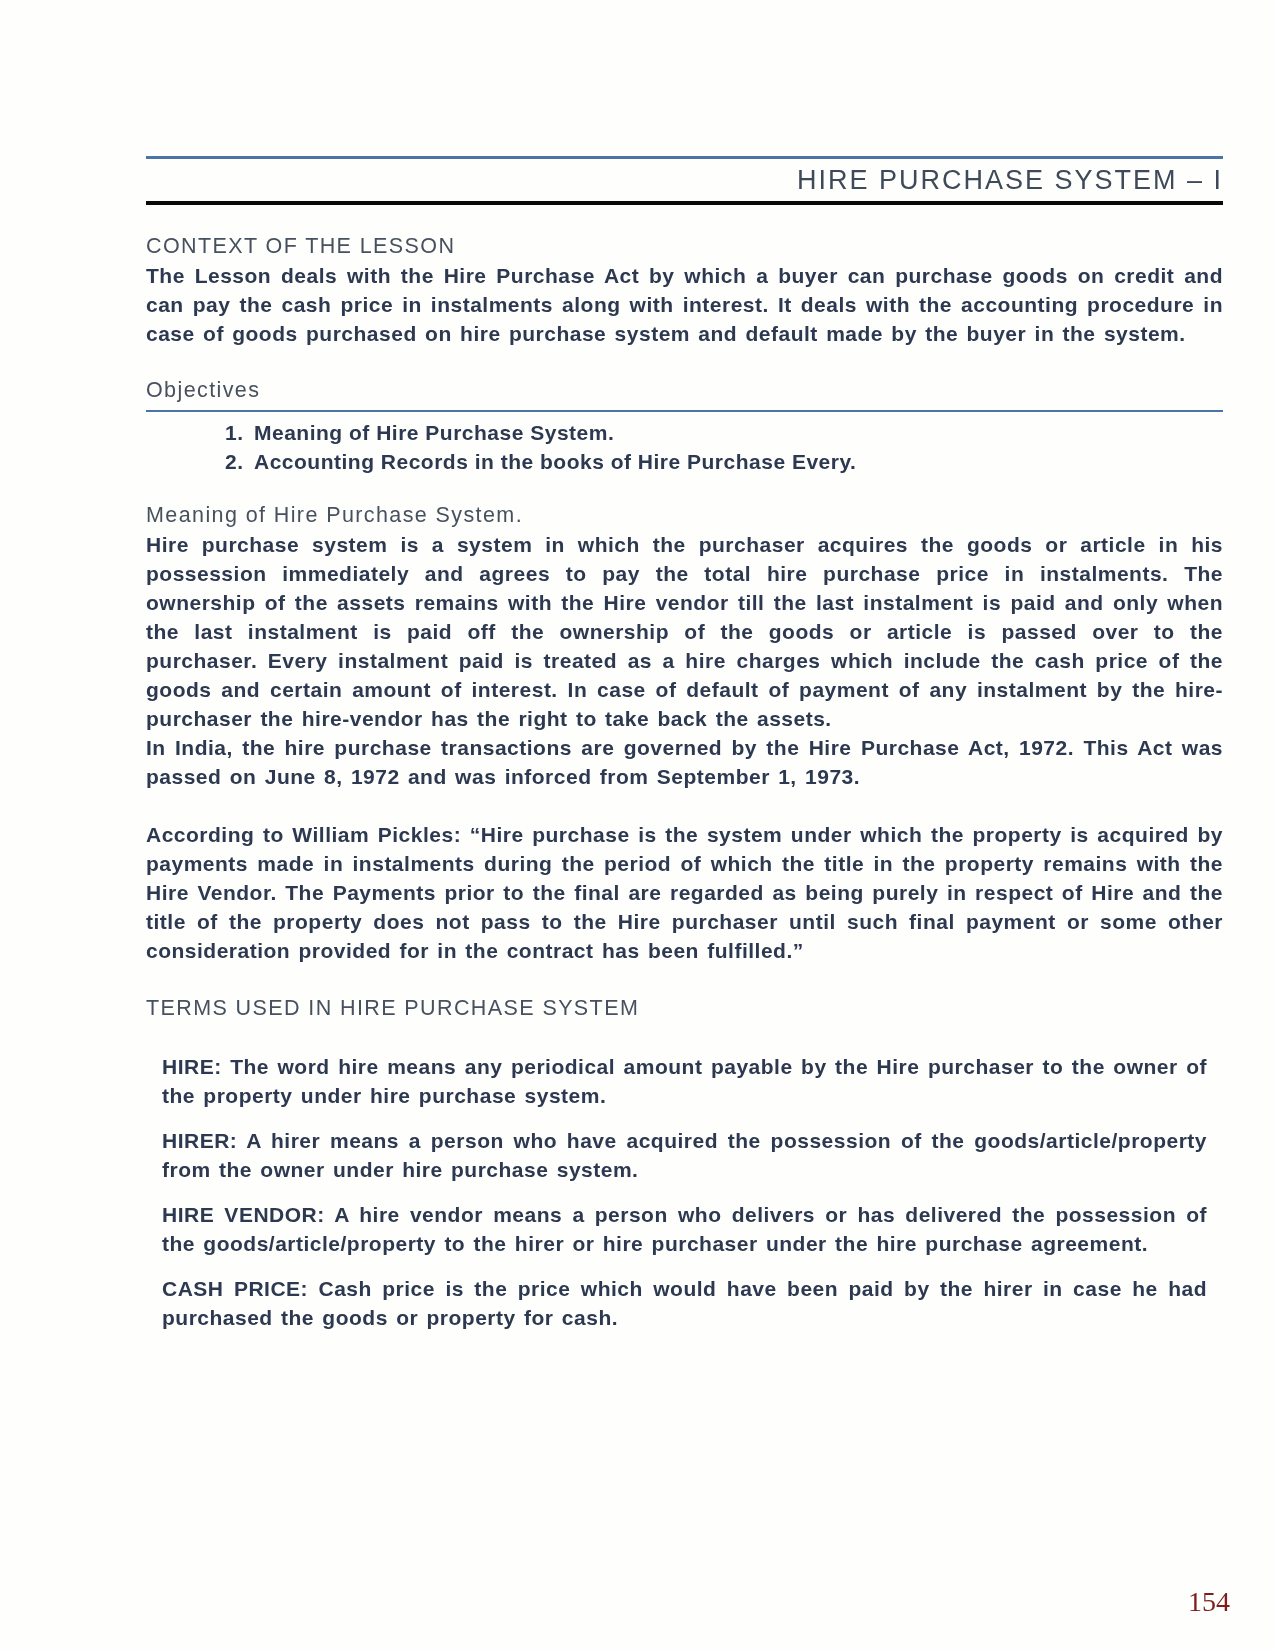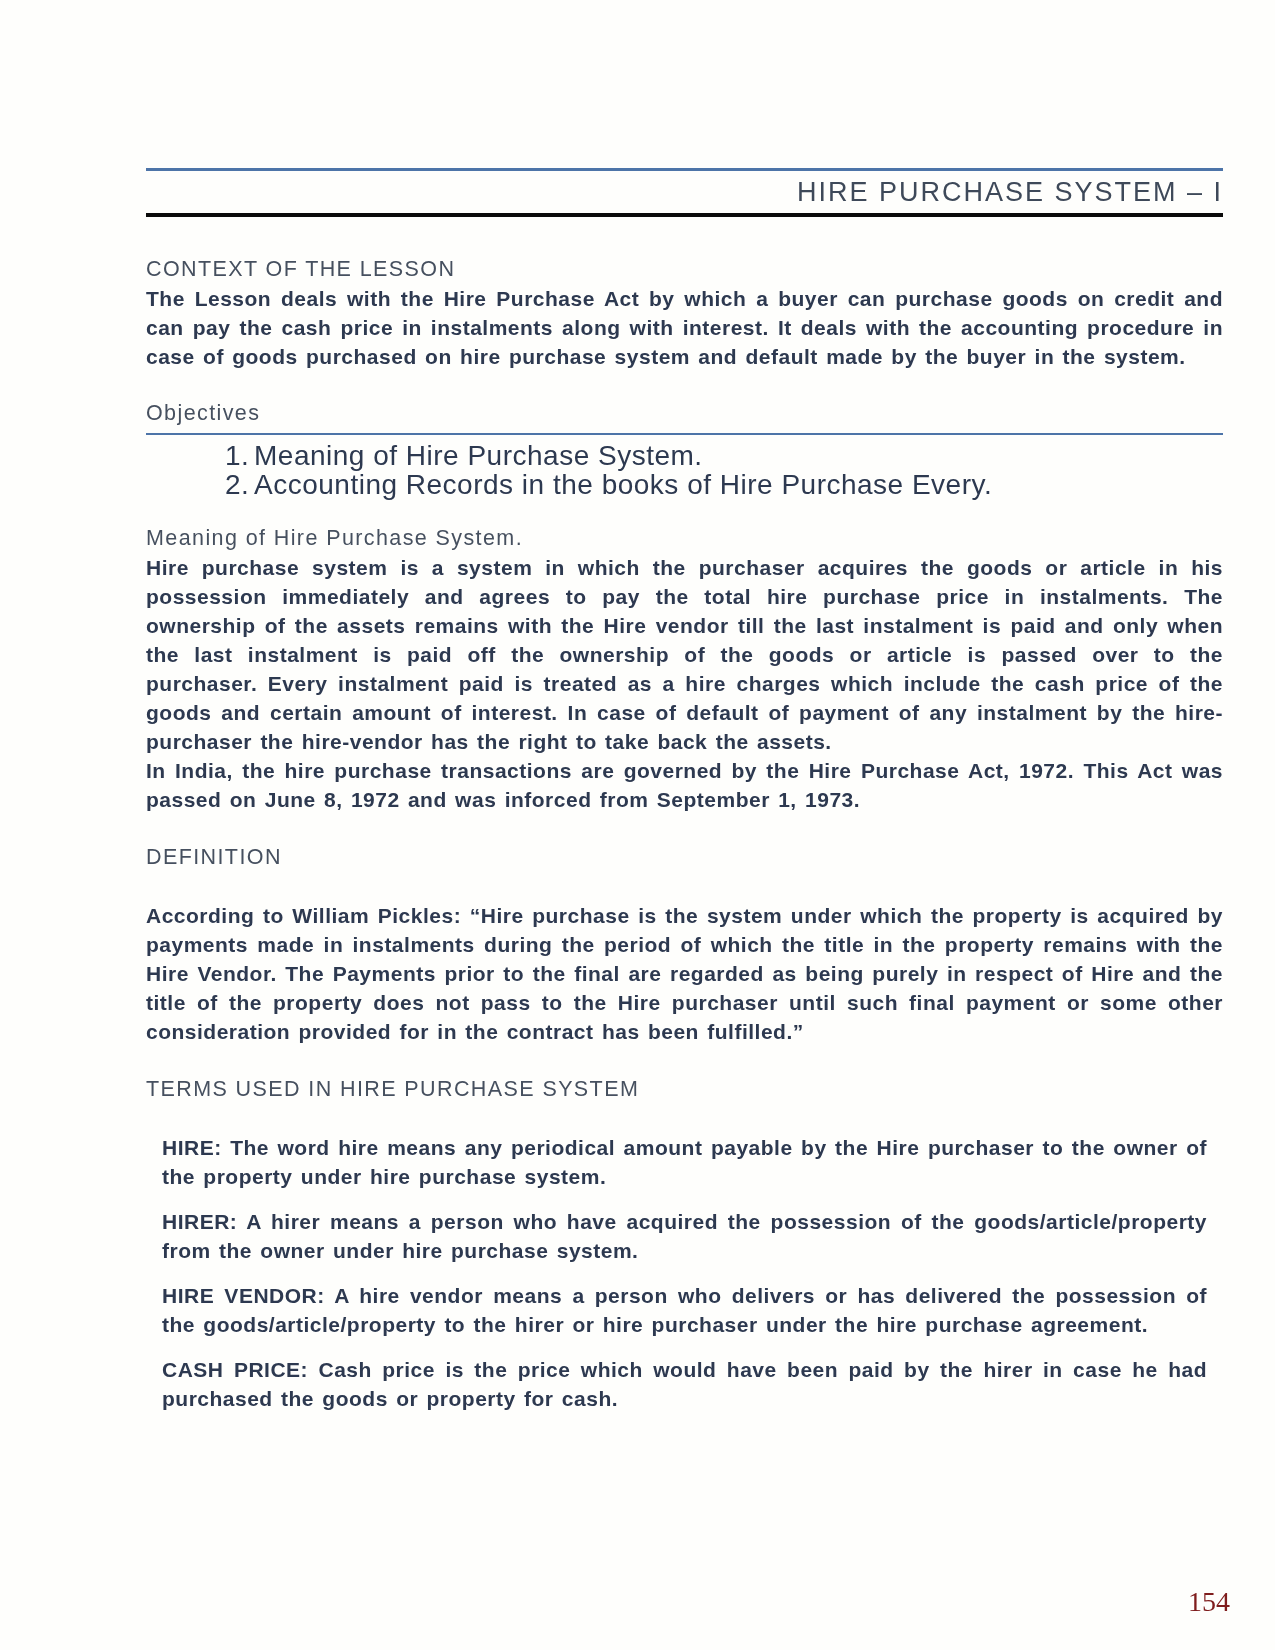--- a/index.html
+++ b/index.html
@@ -11,21 +11,21 @@
     height: 1650px;
     position: relative;
     background: var(--page-bg, #fefefc);
     font-family: "Liberation Sans", "DejaVu Sans", sans-serif;
     color: var(--body-color, #2d3950);
     overflow: hidden;
   }
   .content {
     position: absolute;
     left: 146px;
-    top: 12px;
+    top: 0;
     width: 1077px;
   }
   
   .rule-blue {
     height: 3px;
     background: var(--accent, #4d74a8);
     margin-top: 156px;
   }
   .page-title {
     margin: 3px 0 0 0;
@@ -59,41 +59,41 @@
     letter-spacing: 0.5px;
     word-spacing: 2px;
     line-height: 29px;
     text-align: justify;
     color: var(--body-color, #2d3950);
   }
   .intro-line {
     text-align: left;
   }
   
-  .section-context   { margin-top: 38px; }
+  .section-context   { margin-top: 27px; }
   .section-objectives{ margin-top: 28px; }
   .section-meaning   { margin-top: 25px; }
   .def-heading       { margin-top: 29px; }
   .def-body          { margin-top: 29px; }
   .terms-heading     { margin-top: 29px; }
   .terms-list        { margin-top: 29px; }
   
   .objectives-rule {
     height: 2px;
     background: var(--accent, #4d74a8);
     margin: 5px 0 6px 0;
   }
   .objectives-list {
     list-style: none;
     margin: 0;
     padding: 0 0 0 79px;
   }
   .objectives-list li {
-    font-size: 28px;
-    font-weight: 400;
+    font-size: 21px;
+    font-weight: 700;
     letter-spacing: 0.5px;
     line-height: 29px;
     color: var(--body-color, #2d3950);
   }
   .obj-num {
     display: inline-block;
     width: 29px;
   }
   
   .term-item { margin: 16px; }
@@ -134,21 +134,20 @@
     </ol>
   </section>
 
   <section class="section-meaning">
     <h2 class="kicker">Meaning of Hire Purchase System.</h2>
     <p class="body-text">Hire purchase system is a system in which the purchaser acquires the goods or article in his possession immediately and agrees to pay the total hire purchase price in instalments. The ownership of the assets remains with the Hire vendor till the last instalment is paid and only when the last instalment is paid off the ownership of the goods or article is passed over to the purchaser. Every instalment paid is treated as a hire charges which include the cash price of the goods and certain amount of interest. In case of default of payment of any instalment by the hire-purchaser the hire-vendor has the right to take back the assets.</p>
     <p class="body-text">In India, the hire purchase transactions are governed by the Hire Purchase Act, 1972. This Act was passed on June 8, 1972 and was inforced from September 1, 1973.</p>
   </section>
 
   <section>
-    <h2 class="kicker def-heading">DEFINITION</h2>
     <p class="body-text def-body">According to William Pickles: “Hire purchase is the system under which the property is acquired by payments made in instalments during the period of which the title in the property remains with the Hire Vendor. The Payments prior to the final are regarded as being purely in respect of Hire and the title of the property does not pass to the Hire purchaser until such final payment or some other consideration provided for in the contract has been fulfilled.”</p>
   </section>
 
   <section>
     <h2 class="kicker terms-heading">TERMS USED IN HIRE PURCHASE SYSTEM</h2>
     <div class="terms-list">
       <p class="body-text term-item">
         <span>HIRE:</span>
         <span>The word hire means any periodical amount payable by the Hire purchaser to the owner of the property under hire purchase system.</span>
       </p>

